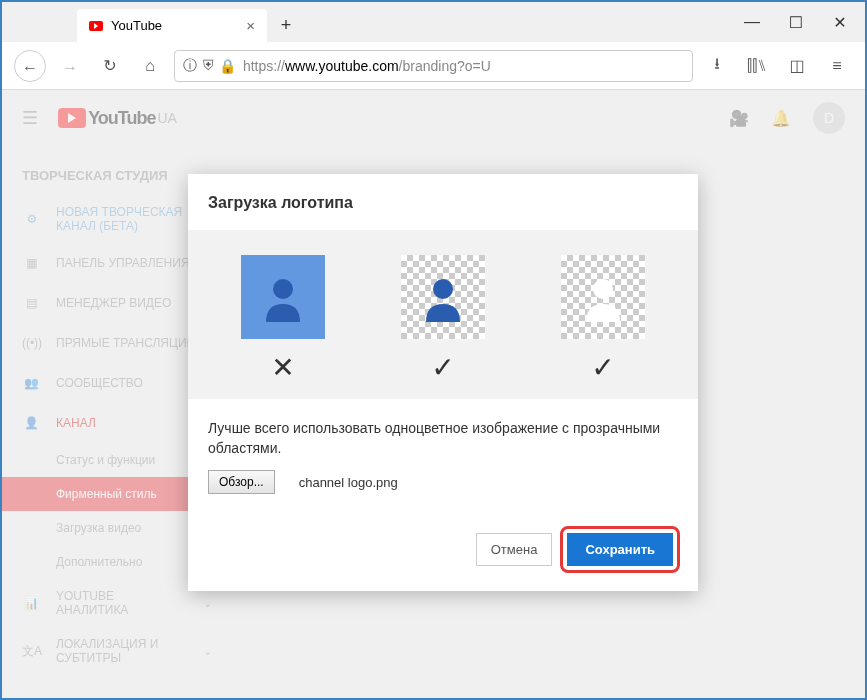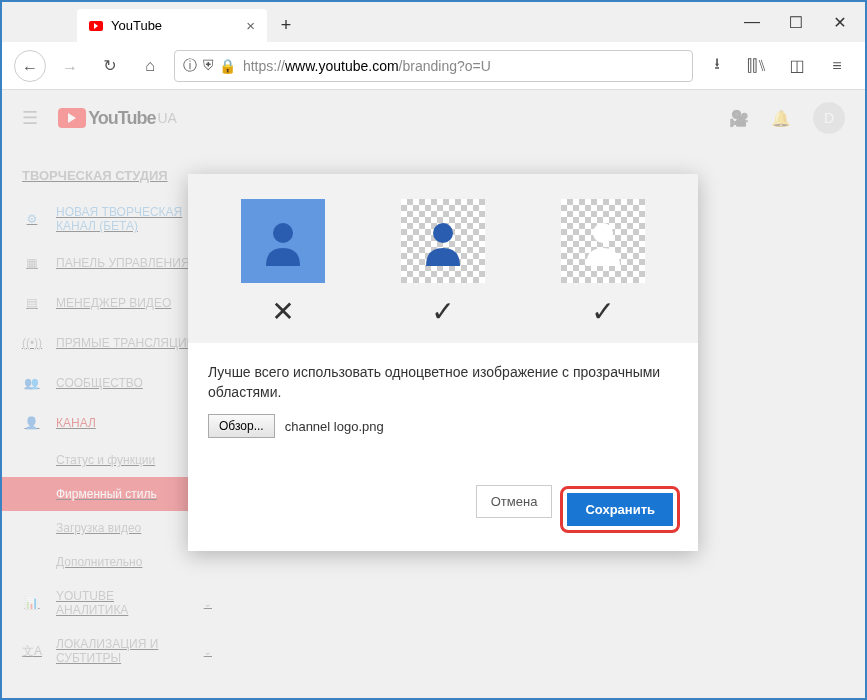--- a/index.html
+++ b/index.html
@@ -29,21 +29,21 @@
 .yt-logo-text { font-size: 18px; font-weight: bold; letter-spacing: -1px; }
 .yt-logo sup { font-size: 14px; color: #888; }
 .yt-search { flex: 1; max-width: 380px; display: flex; }
 .yt-search input { flex: 1; height: 32px; border: 1px solid #ccc; padding: 0 10px; font-size: 14px; }
 .yt-search button { width: 50px; background: #f8f8f8; border: 1px solid #ccc; border-left: none; cursor: pointer; color: #888; }
 .yt-actions { margin-left: auto; display: flex; gap: 22px; align-items: center; color: #888; }
 .yt-avatar { width: 32px; height: 32px; border-radius: 50%; background: #ccc; display: flex; align-items: center; justify-content: center; color: #fff; font-size: 14px; }
 
 
 .content { display: flex; }
-.sidebar { width: 230px; padding: 10px 0; opacity: 0.35; text-decoration: underline; }
+.sidebar { width: 230px; padding: 10px 0; opacity: 0.35; }
 .side-title { font-size: 13px; font-weight: bold; color: #888; padding: 12px 20px; }
 .side-item { display: flex; align-items: center; gap: 14px; padding: 10px 20px; font-size: 12px; color: #888; cursor: pointer; }
 .side-item.sub { padding-left: 54px; font-size: 12px; }
 .side-item.active { background: #ed1c24; color: #fff; }
 .side-item.blue { color: #5a9fd4; }
 .side-item.red { color: #cc0000; }
 .side-icon { width: 20px; height: 20px; display: flex; align-items: center; justify-content: center; }
 .side-expand { margin-left: auto; font-size: 10px; }
 
 
@@ -51,27 +51,27 @@
 .modal-title { font-size: 16px; font-weight: bold; padding: 20px 20px 18px; color: #333; }
 .modal-examples { background: #f2f2f2; display: flex; justify-content: space-around; padding: 25px 15px 15px; }
 .example { display: flex; flex-direction: column; align-items: center; gap: 12px; }
 .thumb { width: 84px; height: 84px; display: flex; align-items: center; justify-content: center; }
 .thumb.solid { background: #6298e0; }
 .checker { background-image: linear-gradient(45deg, #ccc 25%, transparent 25%), linear-gradient(-45deg, #ccc 25%, transparent 25%), linear-gradient(45deg, transparent 75%, #ccc 75%), linear-gradient(-45deg, transparent 75%, #ccc 75%); background-size: 12px 12px; background-position: 0 0, 0 6px, 6px -6px, -6px 0px; background-color: #fff; }
 .mark { font-size: 28px; color: #333; }
 .modal-body { padding: 20px; }
 .modal-desc { font-size: 14px; color: #333; margin-bottom: 12px; line-height: 1.4; }
 .modal-hint { font-size: 11px; color: #777; line-height: 1.5; margin-bottom: 16px; }
-.file-row { display: flex; align-items: center; gap: 10px; }
+.file-row { display: flex; align-items: center; gap: 24px; }
 .browse-btn { padding: 4px 10px; background: linear-gradient(#f9f9f9,#e3e3e3); border: 1px solid #aaa; font-size: 12px; cursor: pointer; }
 .filename { font-size: 13px; color: #333; }
 .modal-footer { display: flex; justify-content: flex-end; gap: 8px; padding: 12px 18px 18px; align-items: center; }
 .btn-cancel { padding: 8px 14px; background: #fff; border: 1px solid #ccc; font-size: 13px; cursor: pointer; color: #555; }
 .btn-save { padding: 9px 18px; background: #1976d2; color: #fff; border: none; font-size: 13px; font-weight: bold; cursor: pointer; }
-.highlight { border: 3px solid #e53935; border-radius: 8px; padding: 4px; margin-top: 16px; }
+.highlight { border: 3px solid #e53935; border-radius: 8px; padding: 4px; }
 </style>
 </head>
 <body>
 
 <div class="window-controls">
   <span class="window-btn">—</span>
   <span class="window-btn">☐</span>
   <span class="window-btn">✕</span>
 </div>
 
@@ -158,20 +158,21 @@
     </div>
     <div class="side-item">
       <span class="side-icon">文A</span>
       <span><span>ЛОКАЛИЗАЦИЯ И</span><br><span>СУБТИТРЫ</span></span>
       <span class="side-expand">⌄</span>
     </div>
   </div>
 </div>
 
 <div class="modal">
+  <div class="modal-title">Загрузка логотипа</div>
   <div class="modal-examples">
     <div class="example">
       <div class="thumb solid">
         <svg width="50" height="50" viewBox="0 0 50 50">
             <circle cx="25" cy="17" r="10" fill="#2a5db0"></circle>
             <path d="M8 50 Q8 32 25 32 Q42 32 42 50 Z" fill="#2a5db0"></path>
           </svg>
       </div>
       <span class="mark">✕</span>
     </div>

